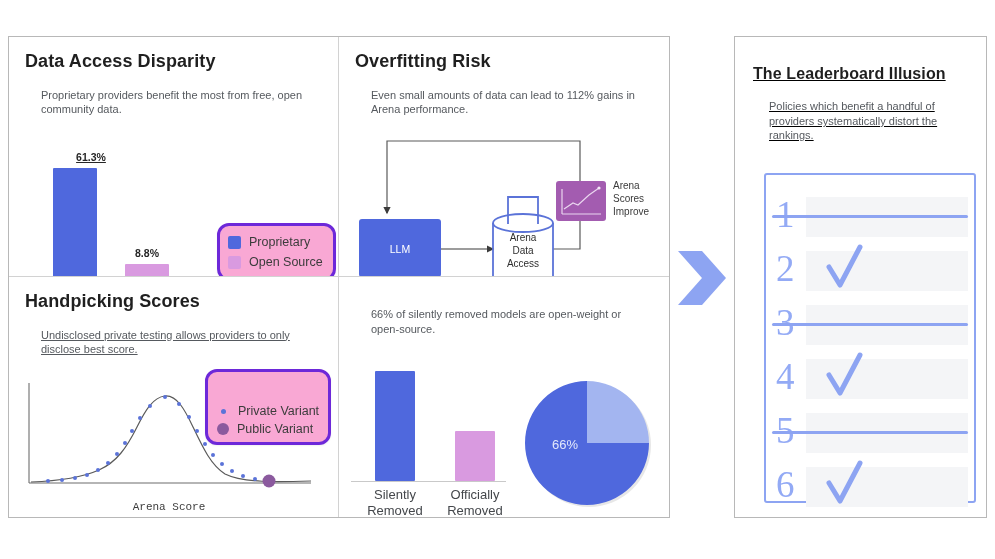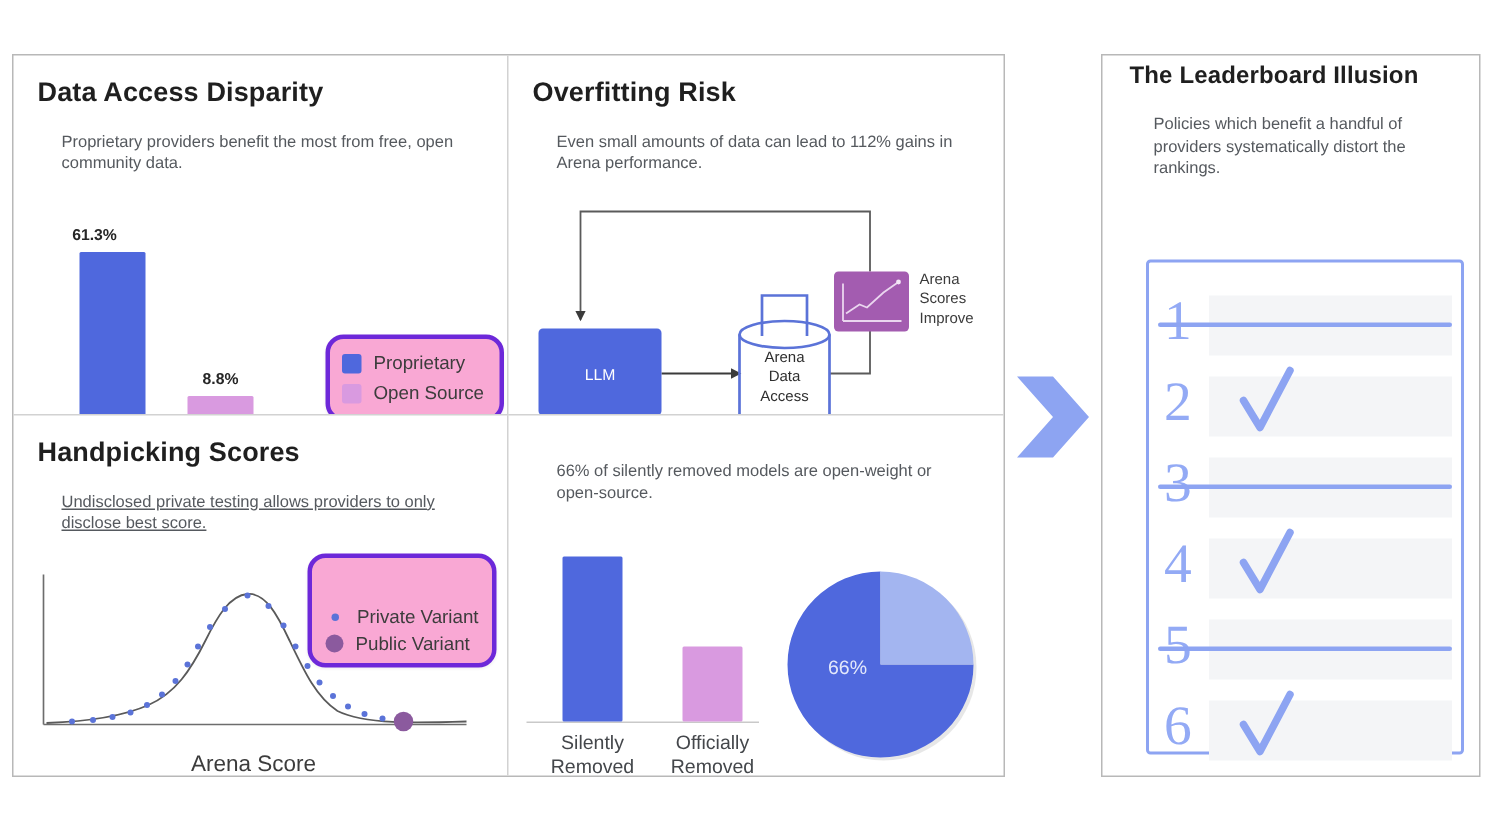--- a/index.html
+++ b/index.html
@@ -36,21 +36,22 @@
     max-width:295px;
   }
 
   
   .right-card{
     position:absolute; left:734px; top:36px;
     width:253px; height:482px;
     background:#ffffff;
     border:1px solid #b8b8b8;
     box-sizing:border-box;
-    padding:5px 18px 12px 18px;
+    padding:28px 18px 12px 18px;
+    text-decoration:underline;
   }
   .right-card .panel-title{font-size:16px;margin-bottom:6px;}
   .right-card .panel-sub{max-width:215px;}
 
   
   .chevron{position:absolute;left:676px;top:247px;width:52px;height:62px;}
 
   
   .chart-area{position:absolute;}
 
@@ -72,21 +73,21 @@
   .legend-text{font-size:12.5px;color:#3c3c3c;white-space:nowrap;}
   .legend-dot-sm{width:5px;height:5px;border-radius:50%;margin-left:4px;margin-right:4px;flex:0 0 auto;}
   .legend-dot-lg{width:12px;height:12px;border-radius:50%;flex:0 0 auto;}
 
   
   .flow{left:6px;top:92px;width:320px;height:160px;}
 
   
   .bell{left:10px;top:98px;width:300px;height:140px;}
   .axis-caption{
-    position:absolute;font-size:15px;color:#3c3c3c;text-align:center;width:100%;
+    position:absolute;font-size:11px;color:#3c3c3c;text-align:center;width:100%;font-family:Liberation Mono, monospace;
   }
 
   
   .mr{left:8px;top:92px;width:320px;height:160px;}
   .mr-cat{
     position:absolute;font-size:13px;color:#44474b;text-align:center;line-height:1.25;
   }
 
   
   .lb-frame{
@@ -110,21 +111,21 @@
 
   <div class="grid-card">
 
     <div class="cell b-right b-bottom">
       <div class="panel-title">Data Access Disparity</div>
       <div class="panel-sub">Proprietary providers benefit the most from free, open community data.</div>
 
       <div class="chart-area bars1">
 
         <div class="bar" style="left:28px;width:44px;height:118px;background:#4f68dd;"></div>
-        <div class="bar-lbl" style="left:8px;top:10px;width:60px;">61.3%</div>
+        <div class="bar-lbl" style="left:36px;top:10px;width:60px;text-decoration:underline;">61.3%</div>
 
         <div class="bar" style="left:100px;width:44px;height:22px;background:#d99ae0;"></div>
         <div class="bar-lbl" style="left:92px;top:106px;width:60px;">8.8%</div>
 
         <div class="legend-box" style="left:192px;top:82px;">
           <div class="legend-row">
             <span class="legend-swatch" style="background:#4f68dd;"></span>
             <span class="legend-text">Proprietary</span>
           </div>
           <div class="legend-row">

